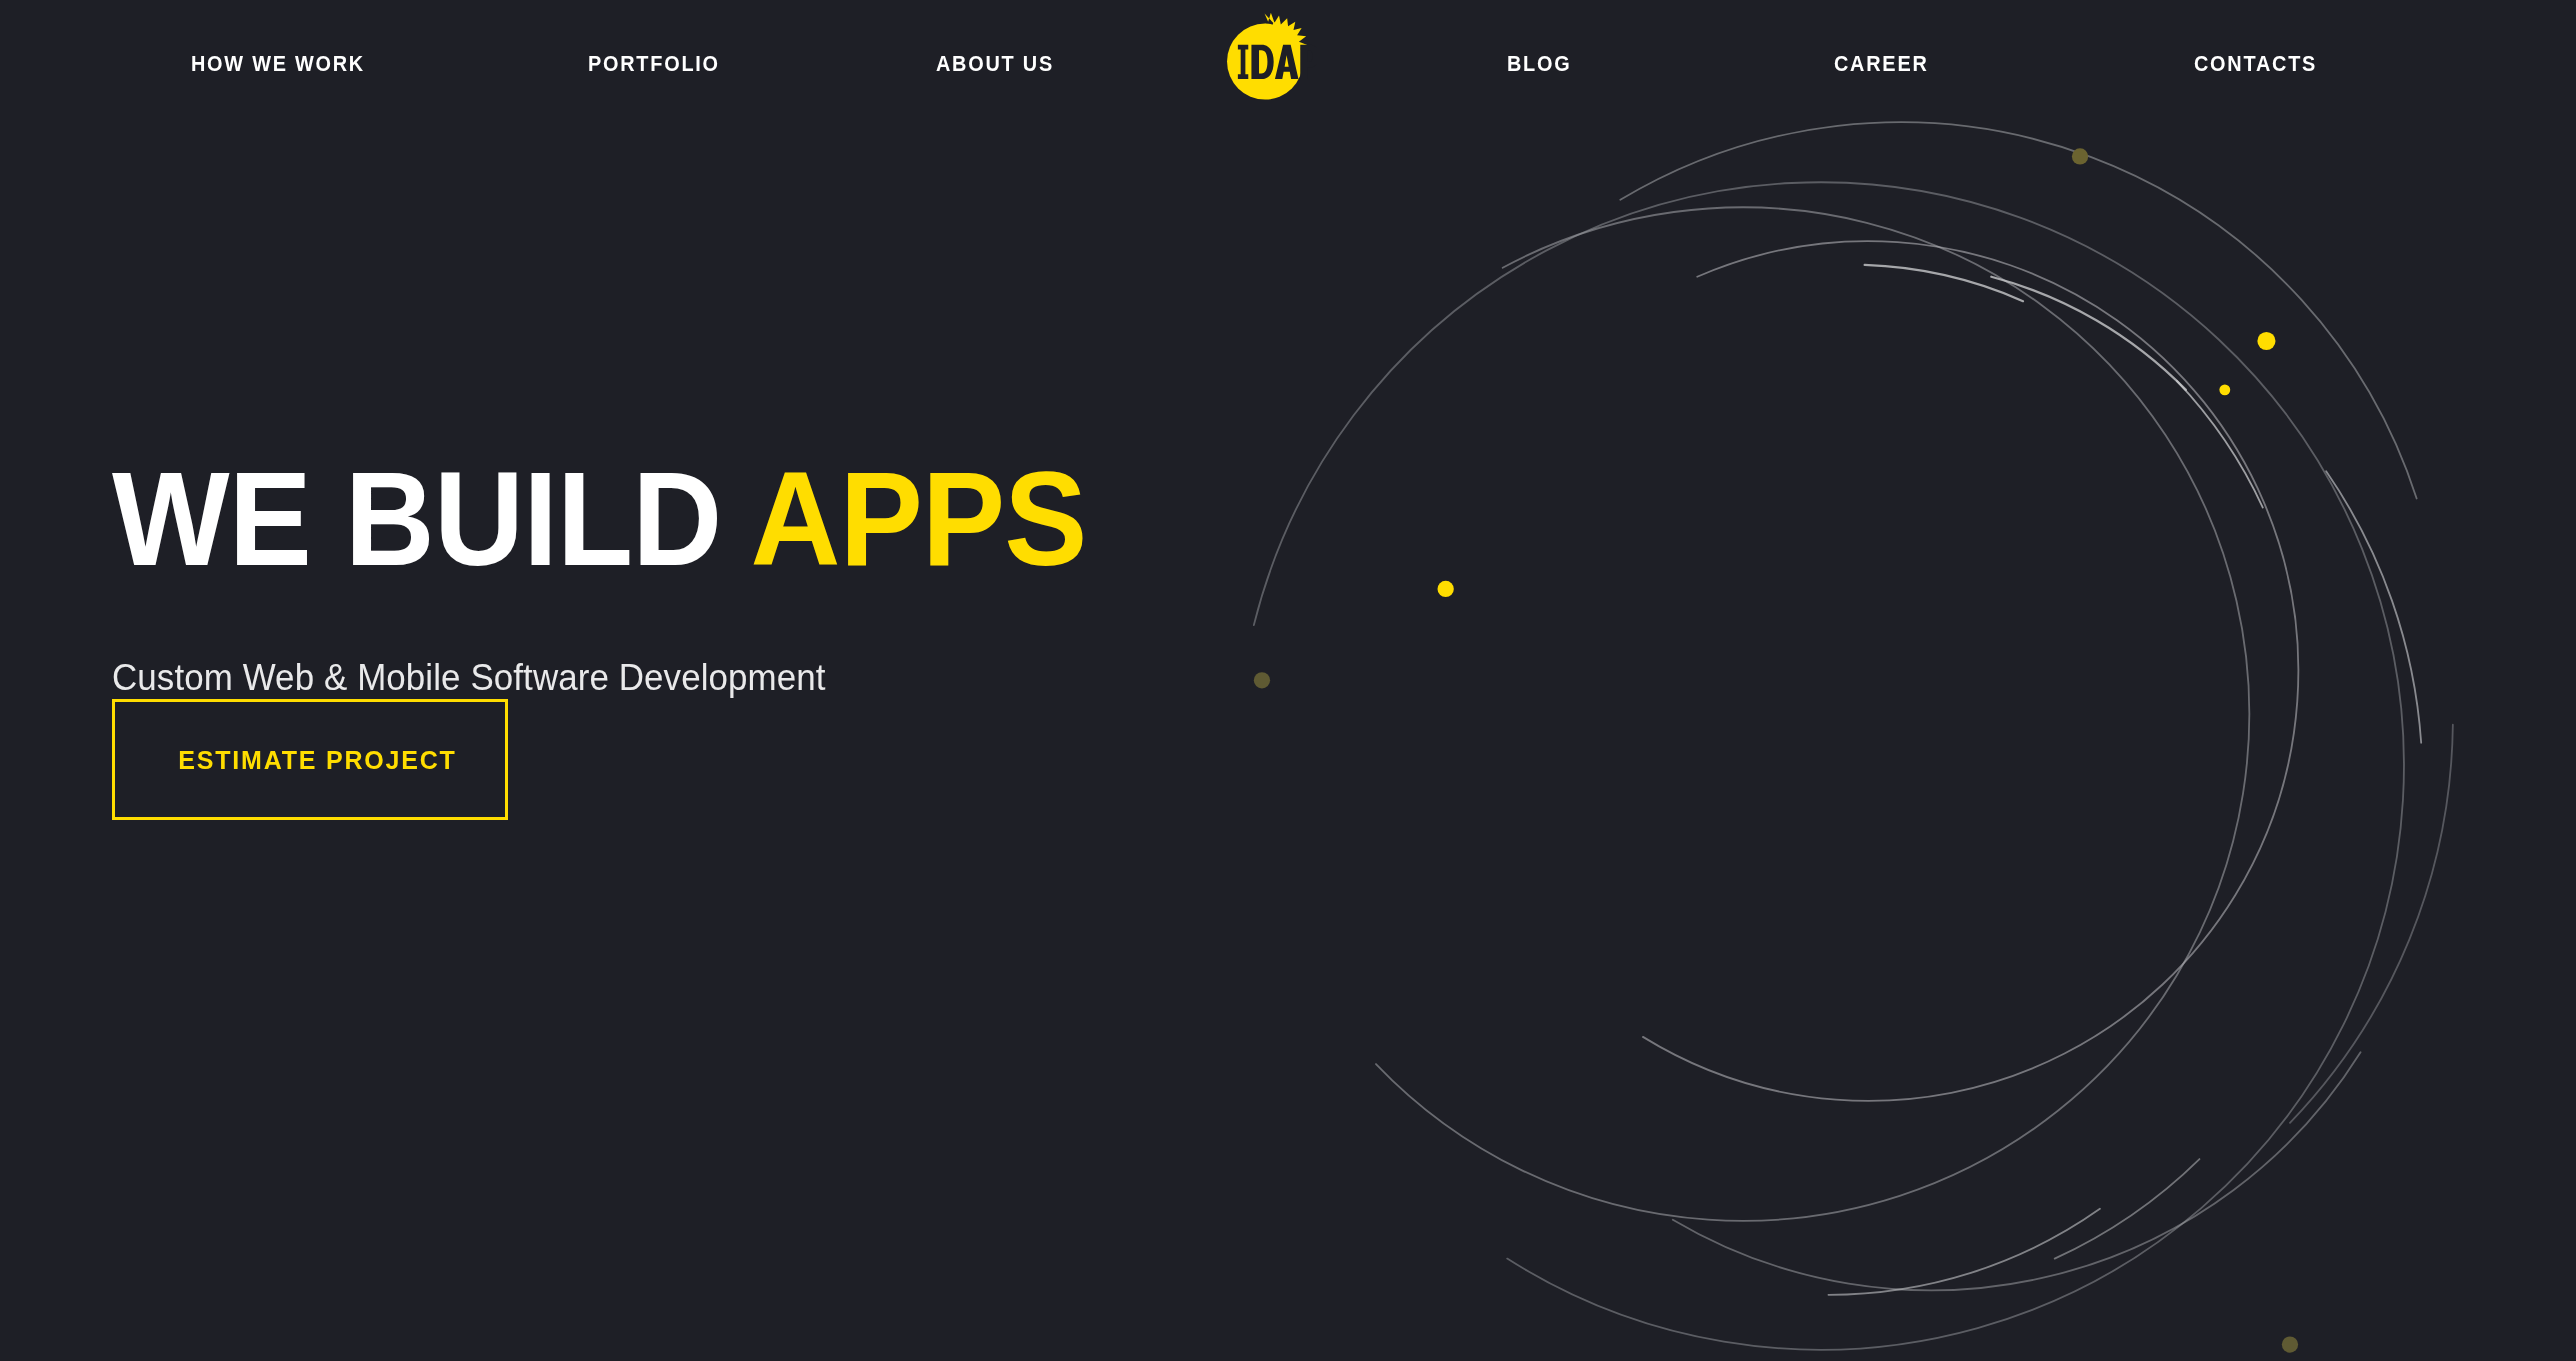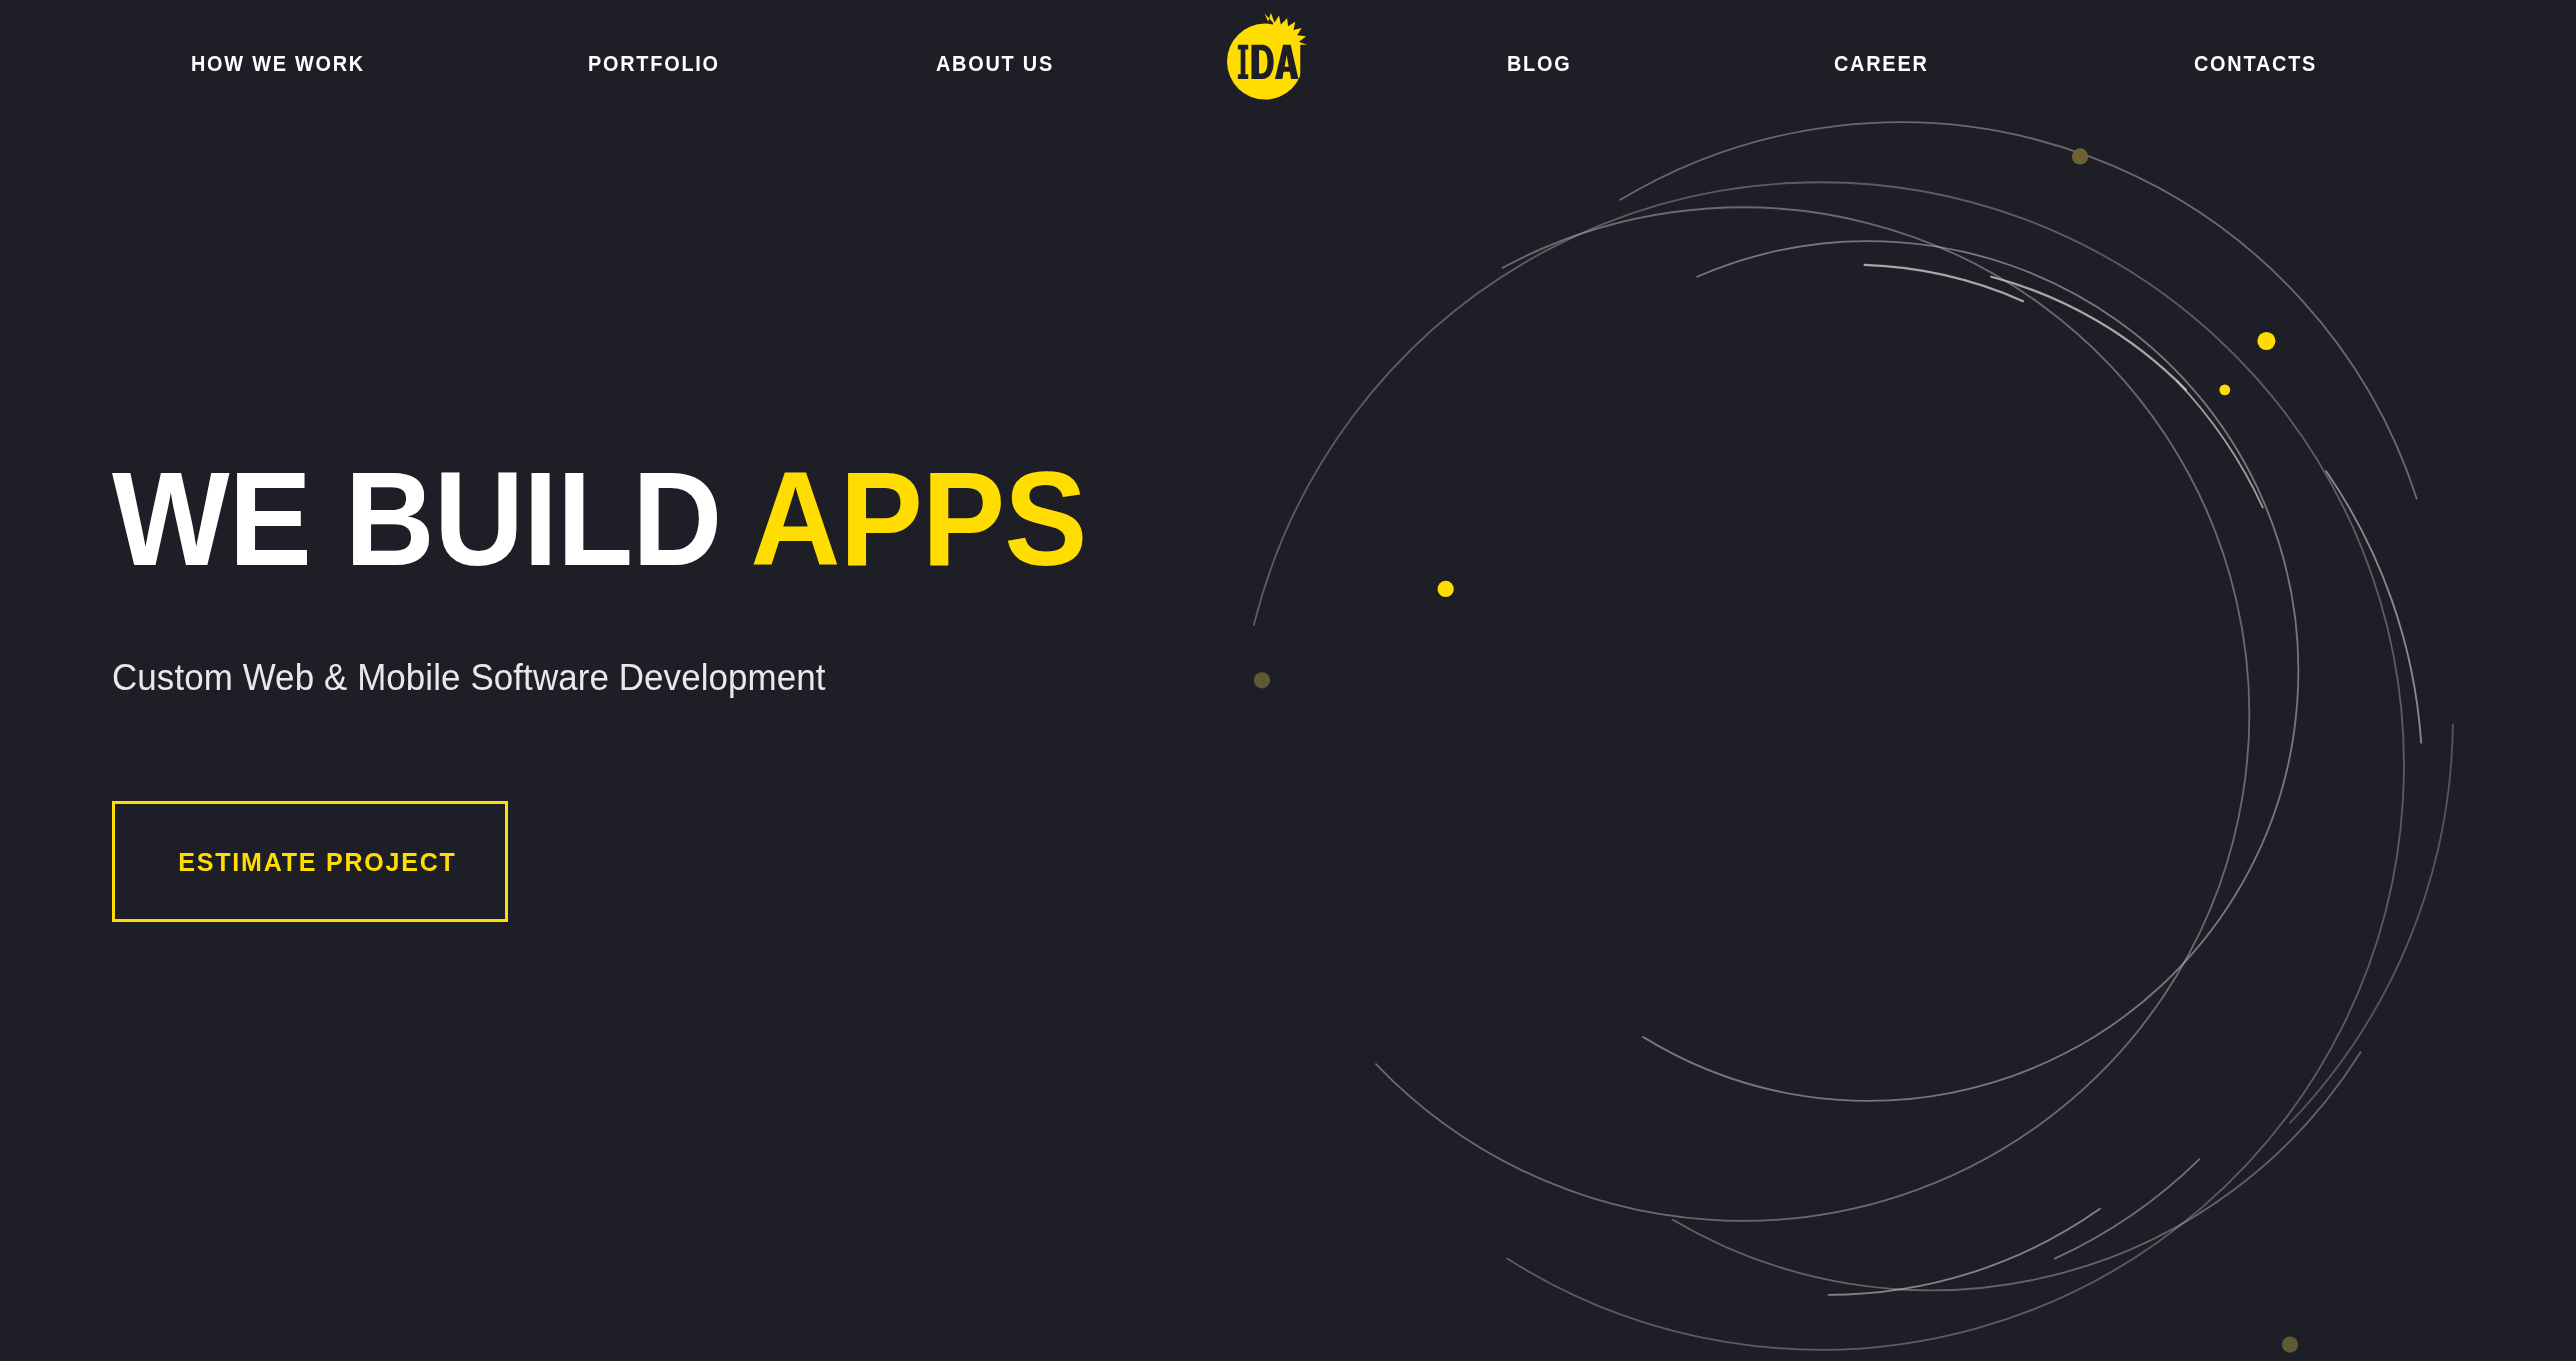--- a/index.html
+++ b/index.html
@@ -78,21 +78,20 @@
     font-weight:400;
     color:#e9e9ea;
     letter-spacing:0.1px;
     white-space:nowrap;
     font-family:"Liberation Sans Narrow","Liberation Sans",sans-serif;
     transform:scaleX(0.97);
     transform-origin:left center;
   }
   .cta {
     display:block;
-    margin-top:102px;
     width:396px; height:121px;
     border:3.6px solid #FFDD00;
     background:transparent;
     color:#FFDD00;
     font-size:25px;
     font-weight:700;
     letter-spacing:1.8px;
     text-transform:uppercase;
     cursor:pointer;
     font-family:"Liberation Sans","Liberation Sans Narrow",sans-serif;

